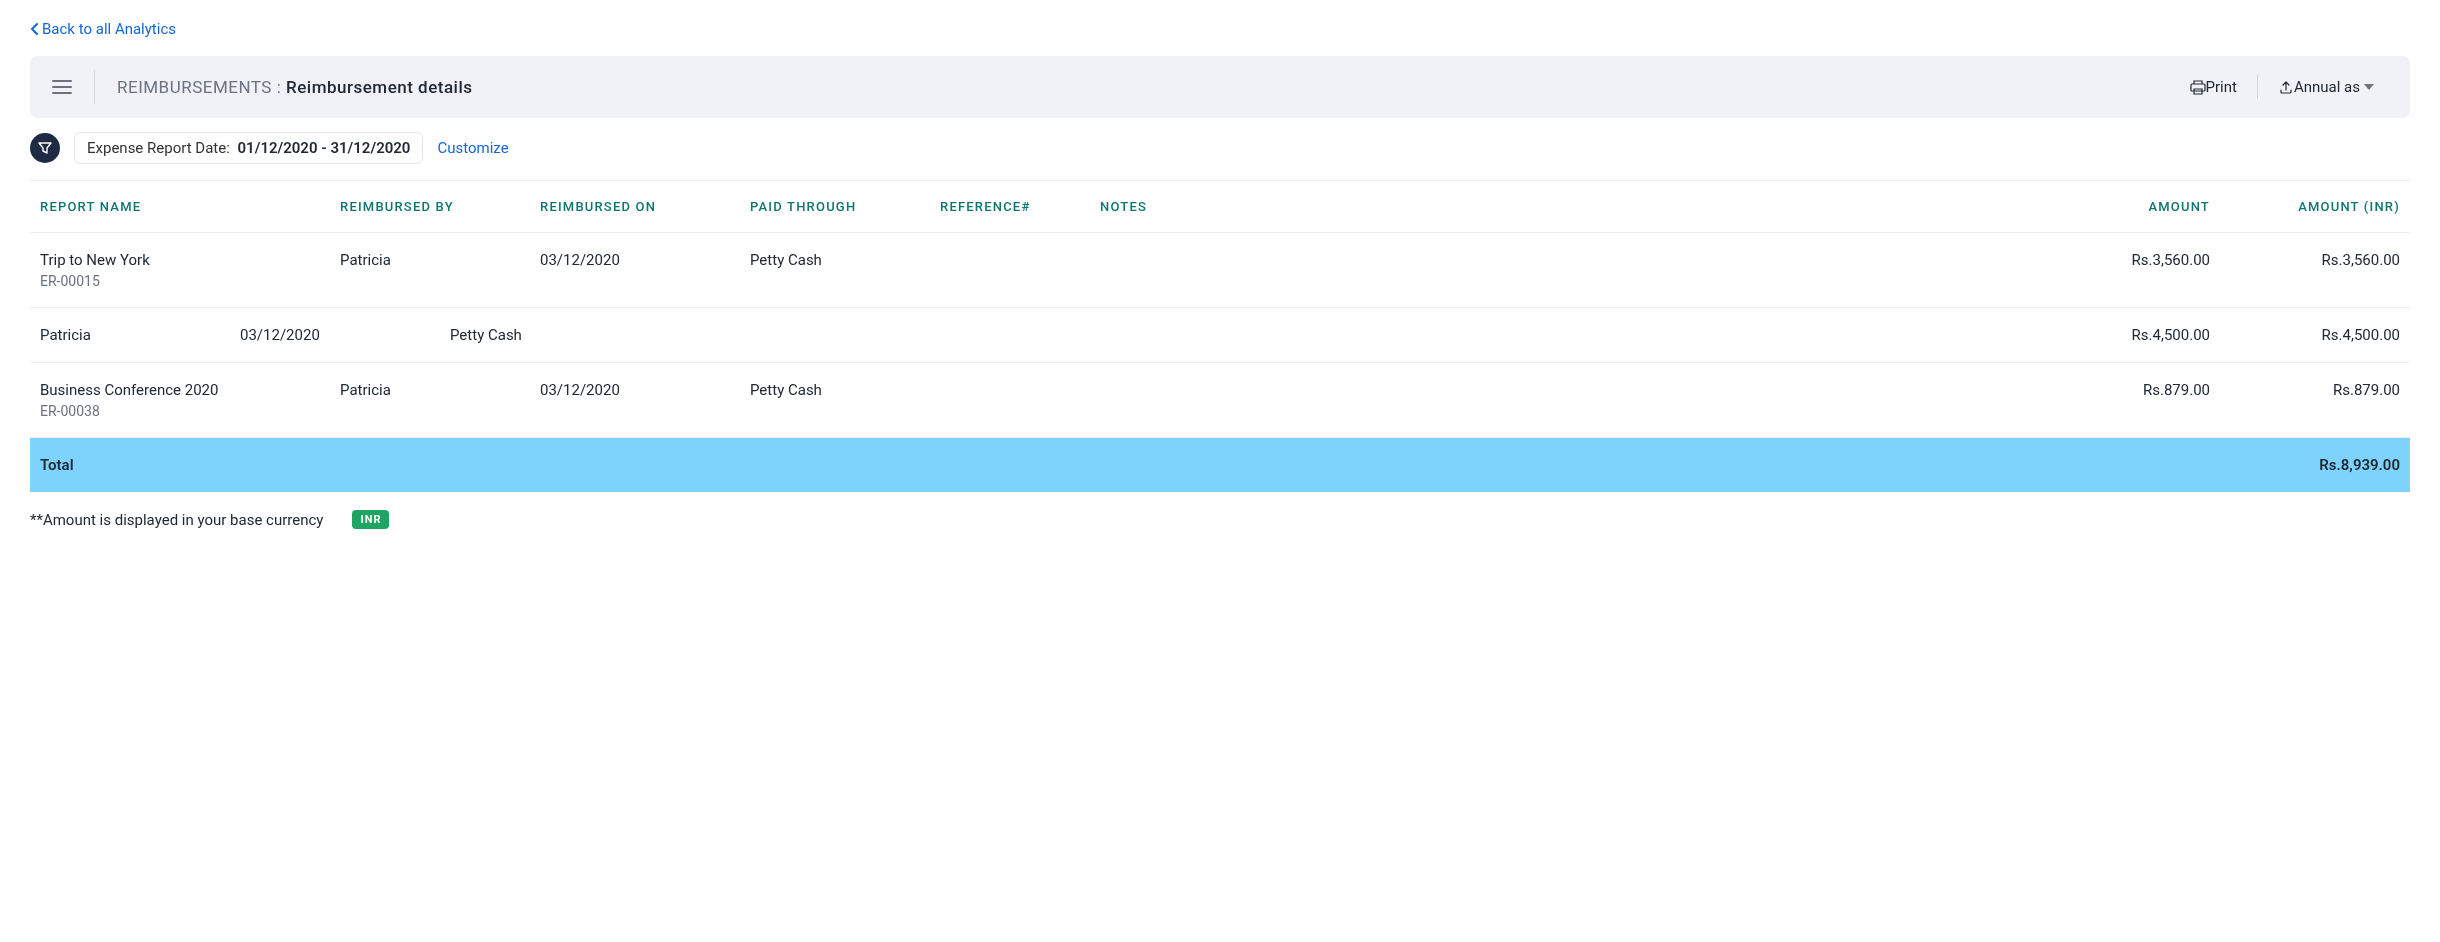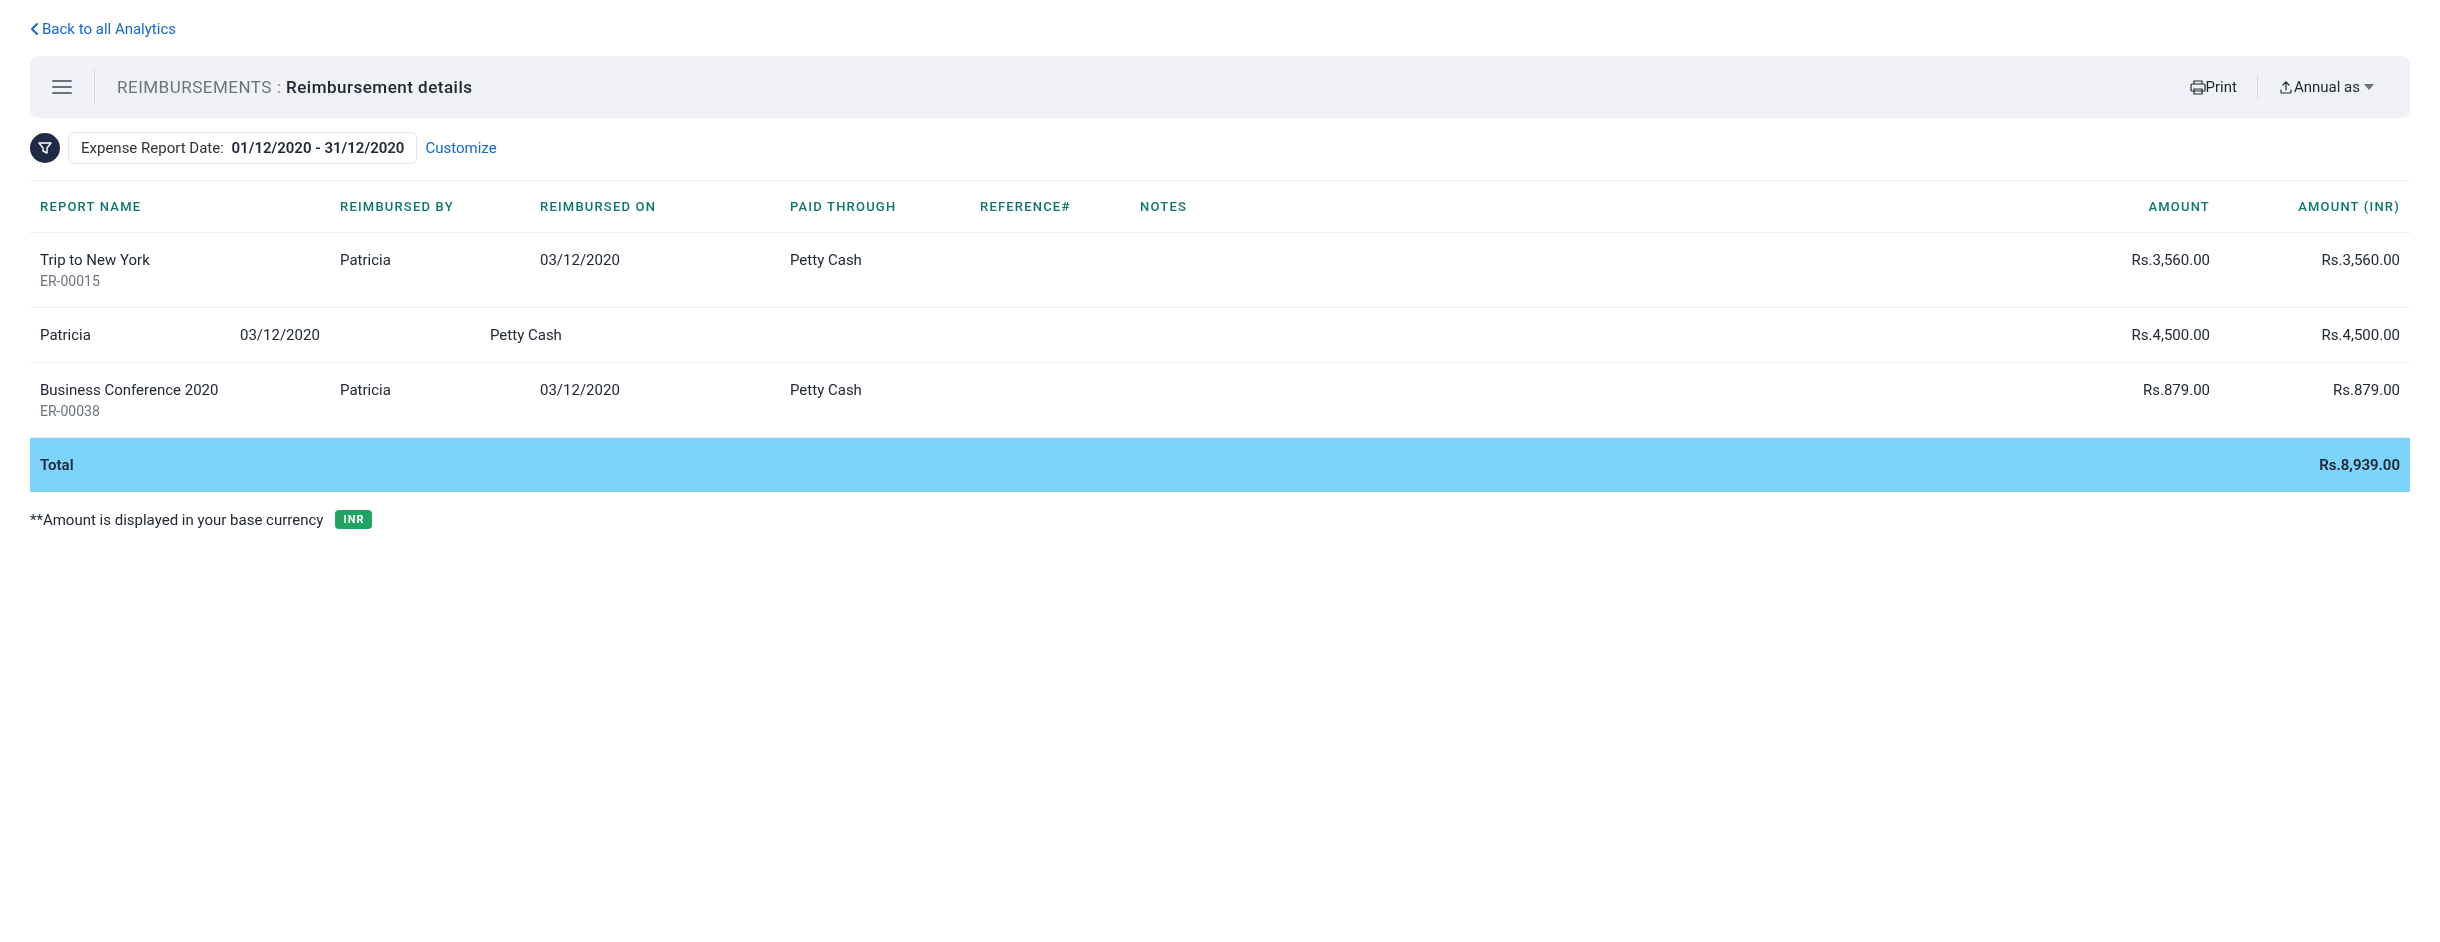--- a/index.html
+++ b/index.html
@@ -79,21 +79,21 @@
     width: 0; height: 0;
     border-left: 5px solid transparent;
     border-right: 5px solid transparent;
     border-top: 6px solid #6b7280;
     margin-left: 4px;
   }
 
   .filter-row {
     display: flex;
     align-items: center;
-    gap: 8px;
+    gap: 14px;
     margin-bottom: 16px;
   }
   .filter-icon-circle {
     width: 30px; height: 30px;
     border-radius: 50%;
     background: #1f2a44;
     display: flex;
     align-items: center;
     justify-content: center;
     cursor: pointer;
@@ -134,41 +134,41 @@
     padding: 18px 10px;
     border-bottom: 1px solid #eceef3;
     align-items: flex-start;
   }
   .td { font-size: 15px; color: #212934; }
   .td .sub { color: #6b7280; font-size: 14px; margin-top: 4px; }
 
   .col-name    { flex: 0 0 300px; }
   .col-by      { flex: 0 0 200px; }
   .col-on      { flex: 0 0 210px; }
-  .col-paid    { flex: 0 0 190px; margin-left: 40px; }
+  .col-paid    { flex: 0 0 190px; }
   .col-ref     { flex: 0 0 160px; }
   .col-notes   { flex: 0 0 80px; }
   .col-amount  { flex: 1 1 0; text-align: right; }
   .col-amount-inr { flex: 0 0 190px; text-align: right; }
 
   .total-row {
     display: flex;
     padding: 18px 10px;
     background: #7dd3fc;
     font-weight: 600;
     align-items: center;
   }
   .total-row .col-name { font-weight: 600; }
 
   .footnote {
     margin-top: 18px;
     font-size: 15px;
     display: flex;
     align-items: center;
-    gap: 12px;
+    gap: 29px;
   }
   .currency-badge {
     background: #1fa463;
     color: #fff;
     font-size: 11px;
     font-weight: 700;
     letter-spacing: 1px;
     padding: 3px 8px;
     border-radius: 4px;
   }

